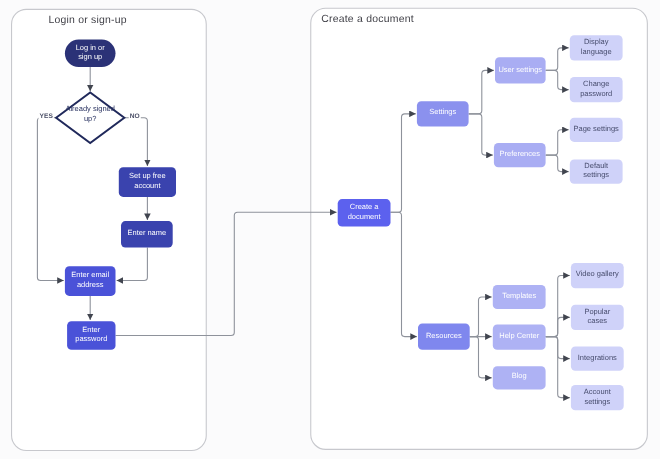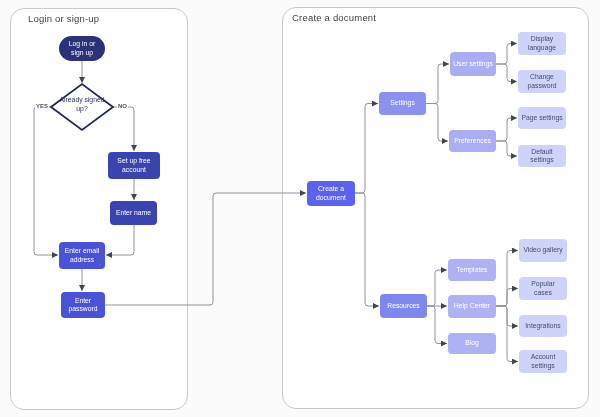--- a/index.html
+++ b/index.html
@@ -23,21 +23,21 @@
   .branch-label { position:absolute; font-size:6px; font-weight:bold; color:#4a4e66; background:#ffffff; padding:0 1px; z-index:2; }
 </style>
 </head>
 <body>
 
 <div class="canvas">
 
   <div class="panel" style="left:10px; top:8px; width:178px; height:402px;"></div>
   <div class="panel" style="left:282px; top:7px; width:307px; height:402px;"></div>
 
-  <div class="panel-title" style="left:28px; top:13px;">Login or sign-up</div>
+  <div class="panel-title" style="left:44px; top:13px;">Login or sign-up</div>
   <div class="panel-title" style="left:292px; top:12px;">Create a document</div>
 
   <svg class="edges" width="600" height="417" viewBox="0 0 600 417">
     <defs>
       <marker id="arr" markerWidth="7" markerHeight="6" refX="6" refY="3" orient="auto" markerUnits="userSpaceOnUse">
         <path d="M0,0 L6,3 L0,6 Z" fill="#41454f"></path>
       </marker>
     </defs>
     <g stroke="#8e929b" stroke-width="1" fill="none">
 

